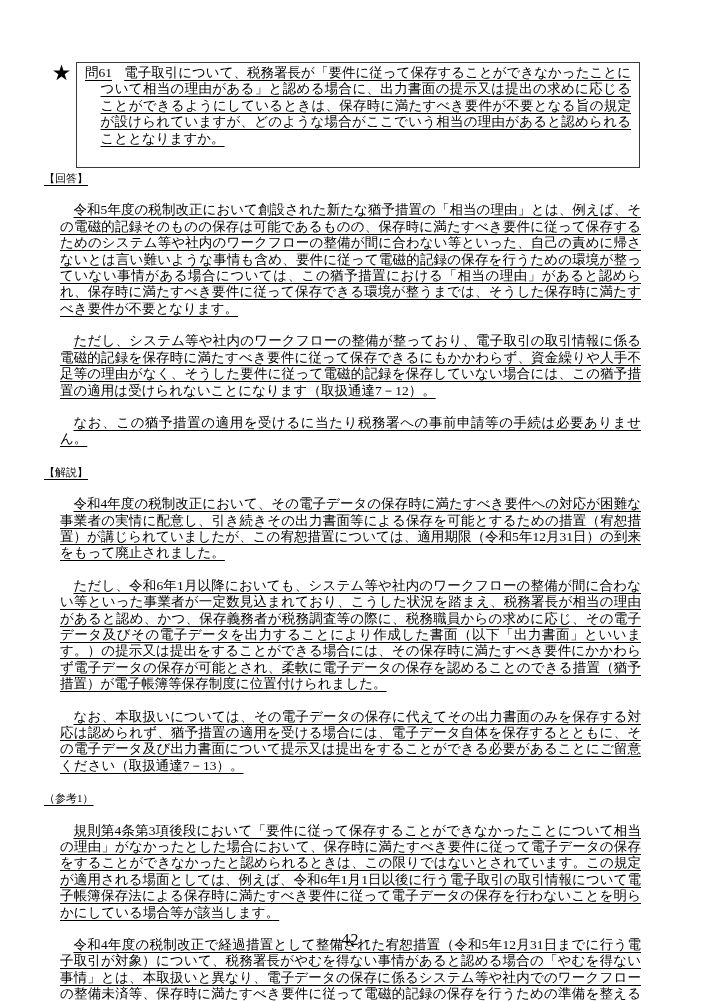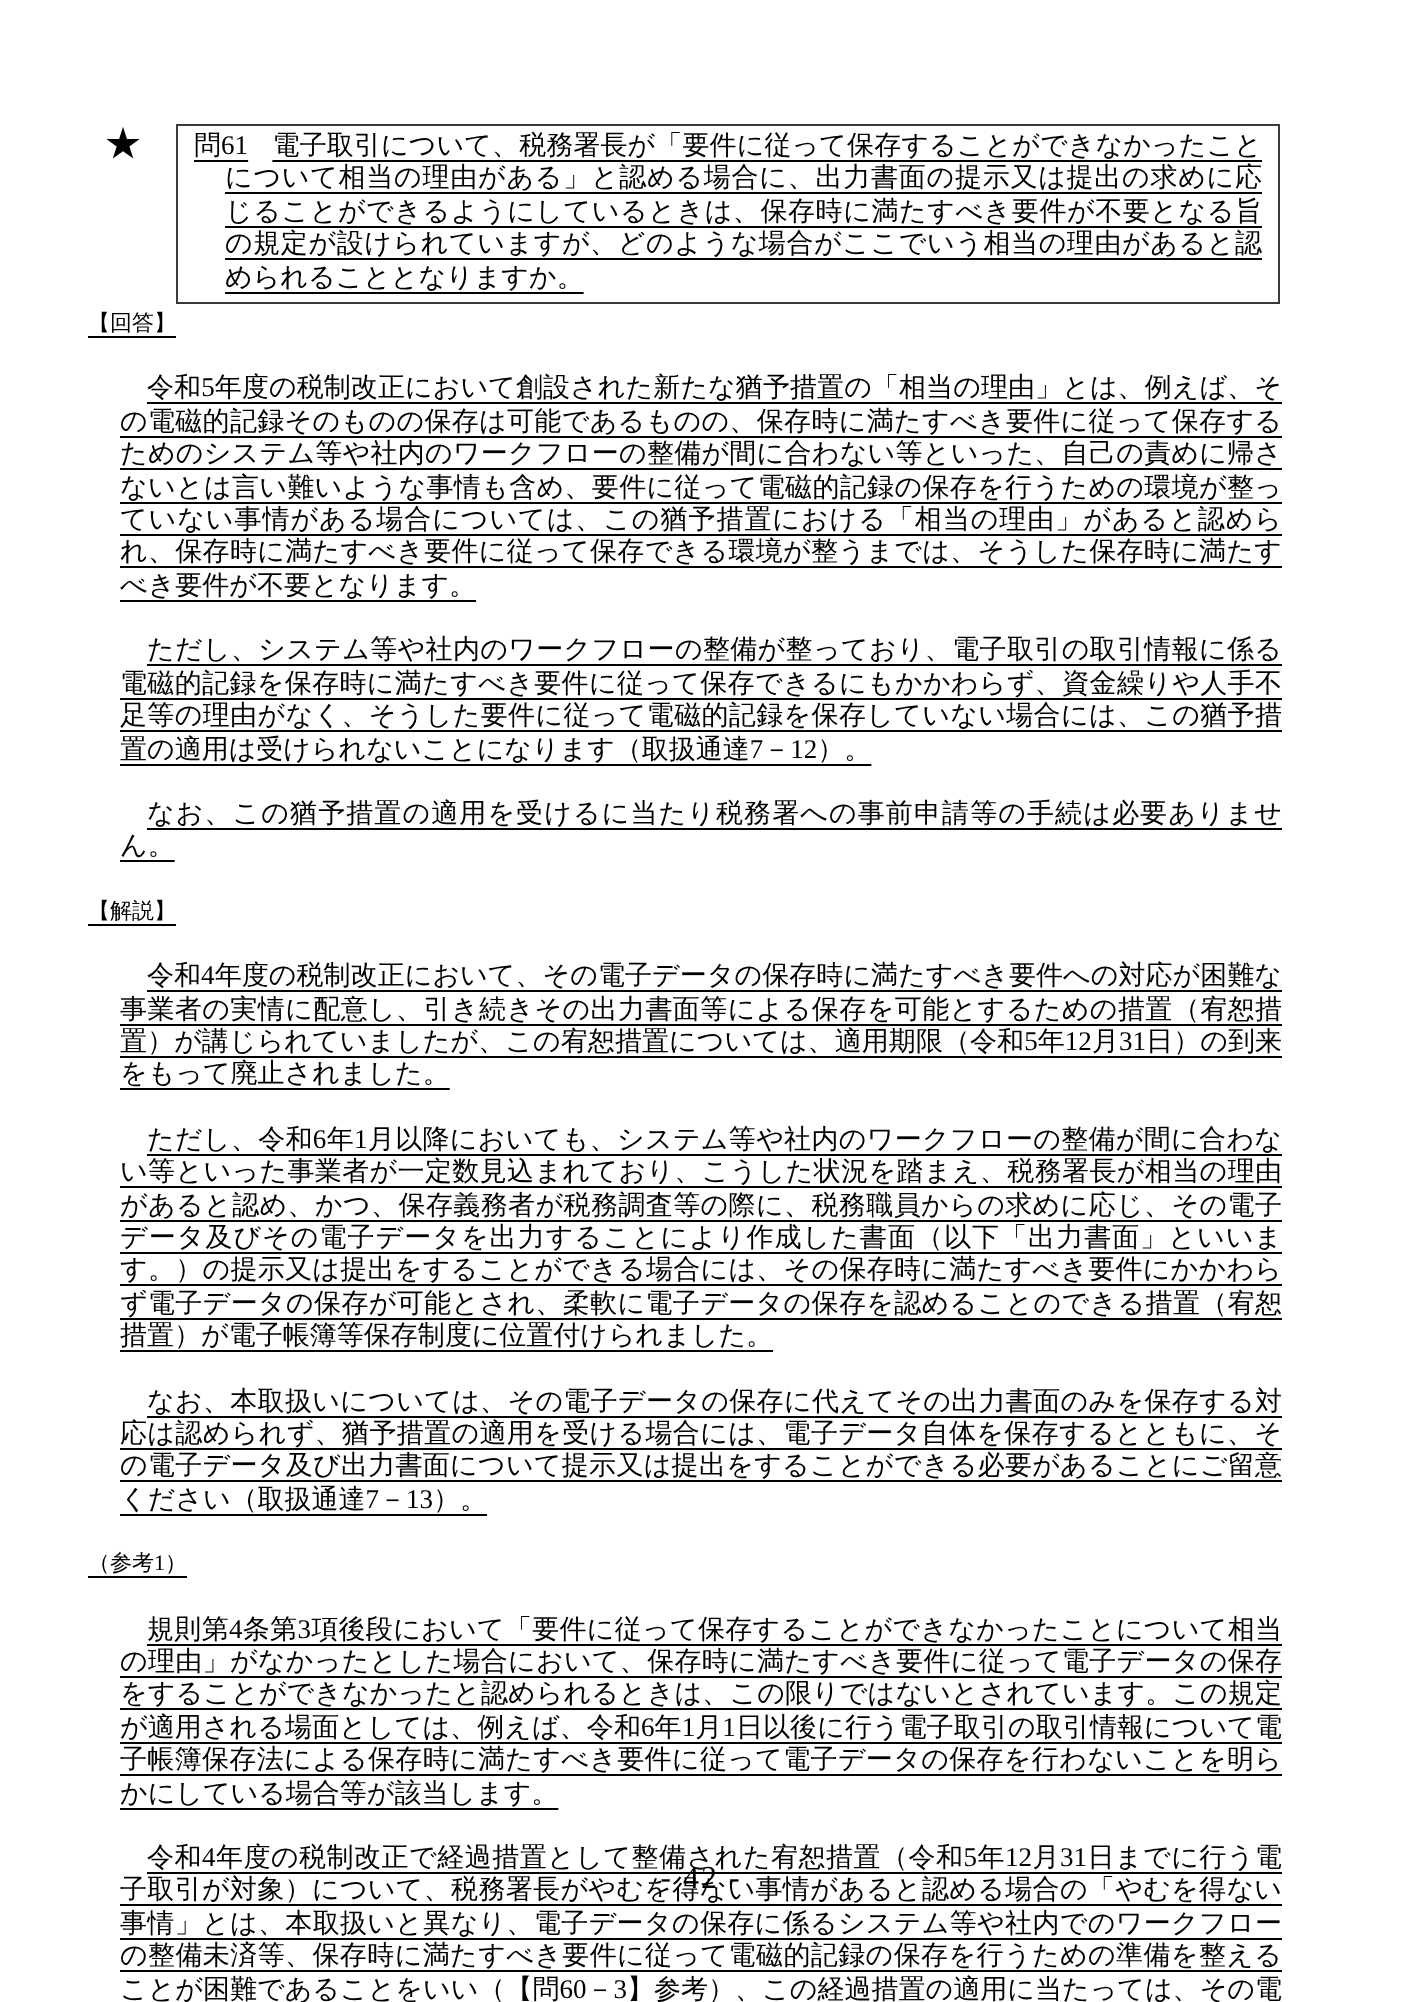--- a/index.html
+++ b/index.html
@@ -40,23 +40,22 @@
   .q-star {
     flex: none;
     width: 24px;
     font-size: 19px;
     line-height: 20px;
     padding-top: 1px;
   }
   .q-box {
     flex: 1;
     border: 1px solid #3a3a3a;
-    padding: 2px 8px 4px 8px;
+    padding: 2px 8px 20px 8px;
     background: #ffffff;
-    margin-left: 12px;
   }
   .q-box p {
     margin: 0;
     text-align: justify;
     padding-left: 1.15em;
     text-indent: -1.15em;
   }
   .q-label {
     margin-right: 0.9em;
   }
@@ -94,21 +93,21 @@
       </div>
     </div>
 
     <h2 class="sec-head u">【回答】</h2>
     <p class="para u">令和5年度の税制改正において創設された新たな猶予措置の「相当の理由」とは、例えば、その電磁的記録そのものの保存は可能であるものの、保存時に満たすべき要件に従って保存するためのシステム等や社内のワークフローの整備が間に合わない等といった、自己の責めに帰さないとは言い難いような事情も含め、要件に従って電磁的記録の保存を行うための環境が整っていない事情がある場合については、この猶予措置における「相当の理由」があると認められ、保存時に満たすべき要件に従って保存できる環境が整うまでは、そうした保存時に満たすべき要件が不要となります。</p>
     <p class="para u">ただし、システム等や社内のワークフローの整備が整っており、電子取引の取引情報に係る電磁的記録を保存時に満たすべき要件に従って保存できるにもかかわらず、資金繰りや人手不足等の理由がなく、そうした要件に従って電磁的記録を保存していない場合には、この猶予措置の適用は受けられないことになります（取扱通達7－12）。</p>
     <p class="para u">なお、この猶予措置の適用を受けるに当たり税務署への事前申請等の手続は必要ありません。</p>
 
     <h2 class="sec-head u">【解説】</h2>
     <p class="para u">令和4年度の税制改正において、その電子データの保存時に満たすべき要件への対応が困難な事業者の実情に配意し、引き続きその出力書面等による保存を可能とするための措置（宥恕措置）が講じられていましたが、この宥恕措置については、適用期限（令和5年12月31日）の到来をもって廃止されました。</p>
-    <p class="para u">ただし、令和6年1月以降においても、システム等や社内のワークフローの整備が間に合わない等といった事業者が一定数見込まれており、こうした状況を踏まえ、税務署長が相当の理由があると認め、かつ、保存義務者が税務調査等の際に、税務職員からの求めに応じ、その電子データ及びその電子データを出力することにより作成した書面（以下「出力書面」といいます。）の提示又は提出をすることができる場合には、その保存時に満たすべき要件にかかわらず電子データの保存が可能とされ、柔軟に電子データの保存を認めることのできる措置（宥恕措置）が電子帳簿等保存制度に位置付けられました。</p>
+    <p class="para u">ただし、令和6年1月以降においても、システム等や社内のワークフローの整備が間に合わない等といった事業者が一定数見込まれており、こうした状況を踏まえ、税務署長が相当の理由があると認め、かつ、保存義務者が税務調査等の際に、税務職員からの求めに応じ、その電子データ及びその電子データを出力することにより作成した書面（以下「出力書面」といいます。）の提示又は提出をすることができる場合には、その保存時に満たすべき要件にかかわらず電子データの保存が可能とされ、柔軟に電子データの保存を認めることのできる措置（猶予措置）が電子帳簿等保存制度に位置付けられました。</p>
     <p class="para u">なお、本取扱いについては、その電子データの保存に代えてその出力書面のみを保存する対応は認められず、猶予措置の適用を受ける場合には、電子データ自体を保存するとともに、その電子データ及び出力書面について提示又は提出をすることができる必要があることにご留意ください（取扱通達7－13）。</p>
 
     <h2 class="sec-head u">（参考1）</h2>
     <p class="para u">規則第4条第3項後段において「要件に従って保存することができなかったことについて相当の理由」がなかったとした場合において、保存時に満たすべき要件に従って電子データの保存をすることができなかったと認められるときは、この限りではないとされています。この規定が適用される場面としては、例えば、令和6年1月1日以後に行う電子取引の取引情報について電子帳簿保存法による保存時に満たすべき要件に従って電子データの保存を行わないことを明らかにしている場合等が該当します。</p>
 
     <p class="para u">令和4年度の税制改正で経過措置として整備された宥恕措置（令和5年12月31日までに行う電子取引が対象）について、税務署長がやむを得ない事情があると認める場合の「やむを得ない事情」とは、本取扱いと異なり、電子データの保存に係るシステム等や社内でのワークフローの整備未済等、保存時に満たすべき要件に従って電磁的記録の保存を行うための準備を整えることが困難であることをいい（【問60－3】参考）、この経過措置の適用に当たっては、その電子取引の取引情報に係る電子データを保存時に満たすべき要件に従って行うことができなかったことについてやむを得ない事情があると認められ、かつ、その電子データの出力書面（整然とした形式及び明瞭な状態で出力されたものに限ります。）の提示又は提出</p>
 
   </div>
 
   <div class="footer">- 42 -</div>

